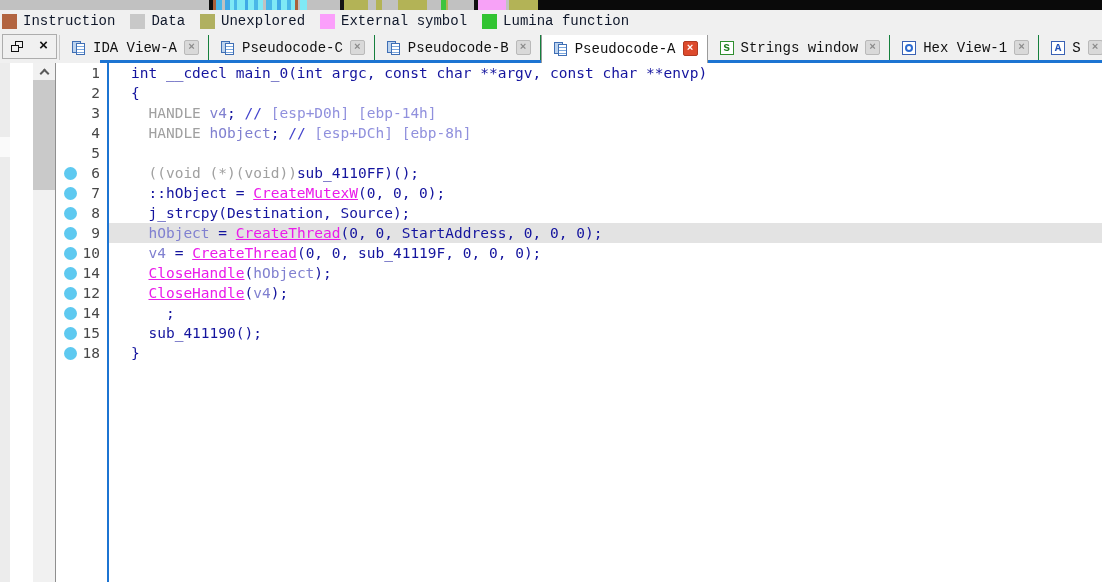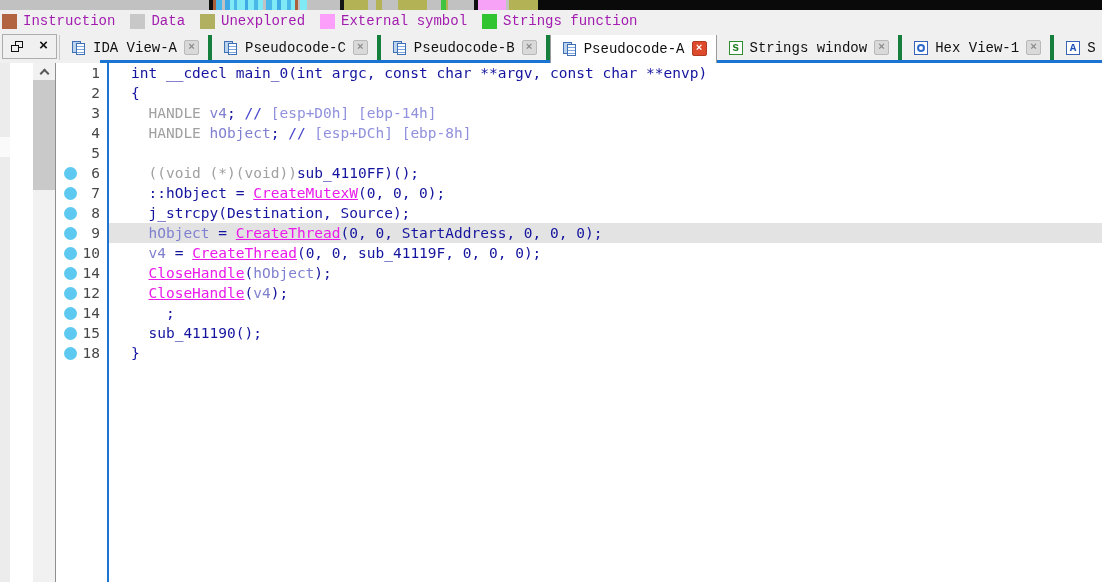--- a/index.html
+++ b/index.html
@@ -9,40 +9,40 @@
   
   #navband { position:absolute; left:0; top:0; width:1102px; height:10px;
              display:flex; overflow:hidden; }
   #navband .seg { height:10px; flex:none; }
 
   
   #legend { position:absolute; left:0; top:10px; width:1102px; height:22px;
             display:flex; align-items:center; padding-left:2px; }
   .legend-item { display:flex; align-items:center; margin-right:15px; }
   .legend-sq { width:15px; height:15px; margin-right:6px; flex:none; }
-  .legend-label { font-size:14px; color:#a21caf; white-space:nowrap; }
+  .legend-label { font-size:14px; color:#0f172a; white-space:nowrap; }
 
   
   #tabbar-zone { position:absolute; left:0; top:32px; width:1102px; height:31px; }
   #pane-controls { position:absolute; left:2px; top:2px; width:55px; height:25px;
                    border:1px solid #adadad; background:#f0f0f0;
                    display:flex; align-items:center; justify-content:space-around; }
   .float-ico { position:relative; width:12px; height:11px; }
   .float-ico .b1 { position:absolute; right:0; top:0; width:8px; height:7px; border:1px solid #111; }
   .float-ico .b2 { position:absolute; left:0; bottom:0; width:8px; height:7px;
                    border:1px solid #111; background:#f0f0f0; }
   .ctl-x { font-size:15px; font-weight:bold; color:#111; line-height:1; }
 
   #blue-underline { position:absolute; left:100px; top:28px; width:1002px; height:3px;
                     background:var(--pane-blue); z-index:1; }
 
   #tabs { position:absolute; left:59px; top:3px; width:1043px; height:28px;
           display:flex; align-items:flex-start; overflow:hidden; }
   .tab { height:25px; display:flex; align-items:center; padding:0 9px 0 11px;
-         border-right:4px solid #15803d; background:transparent; white-space:nowrap;
+         border-right:1px solid #15803d; background:transparent; white-space:nowrap;
          position:relative; z-index:0; flex:none; }
   .tab:first-child { border-left:1px solid #c9c9c9; }
   .tab.active { background:#fff; border:1px solid #9b9b9b; border-bottom:none;
                 height:30px; margin-top:-2px; z-index:2; }
   .tab-label { font-size:14px; color:#111; margin:0 7px 0 6px; }
   .tab-close { width:15px; height:15px; border:1px solid #b9b9b9; background:#d9d9d9;
                border-radius:2px; color:#8b8b8b; font-size:11px; font-weight:bold;
                display:flex; align-items:center; justify-content:center; line-height:1; }
   .tab.active .tab-close { background:var(--close-red); border-color:#b03a22; color:#fff; }
 
@@ -148,21 +148,21 @@
     <div class="legend-item">
       <span class="legend-sq" style="background: rgb(176, 176, 96);"></span>
       <span class="legend-label">Unexplored</span>
     </div>
     <div class="legend-item">
       <span class="legend-sq" style="background: rgb(251, 159, 251);"></span>
       <span class="legend-label">External symbol</span>
     </div>
     <div class="legend-item">
       <span class="legend-sq" style="background: rgb(49, 196, 49);"></span>
-      <span class="legend-label">Strings function</span>
+      <span class="legend-label">Lumina function</span>
     </div>
   </div>
 
 <div id="tabbar-zone">
   <div id="pane-controls">
     <span class="float-ico">
         <span class="b1"></span>
         <span class="b2"></span>
       </span>
     <span class="ctl-x">×</span>

